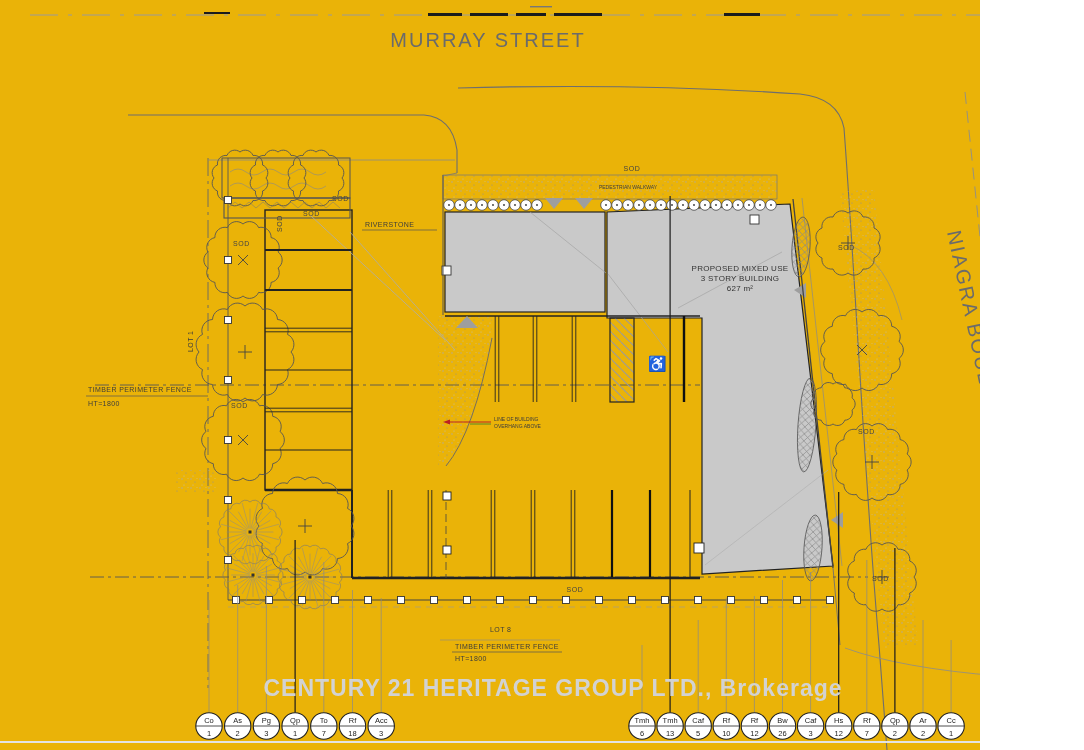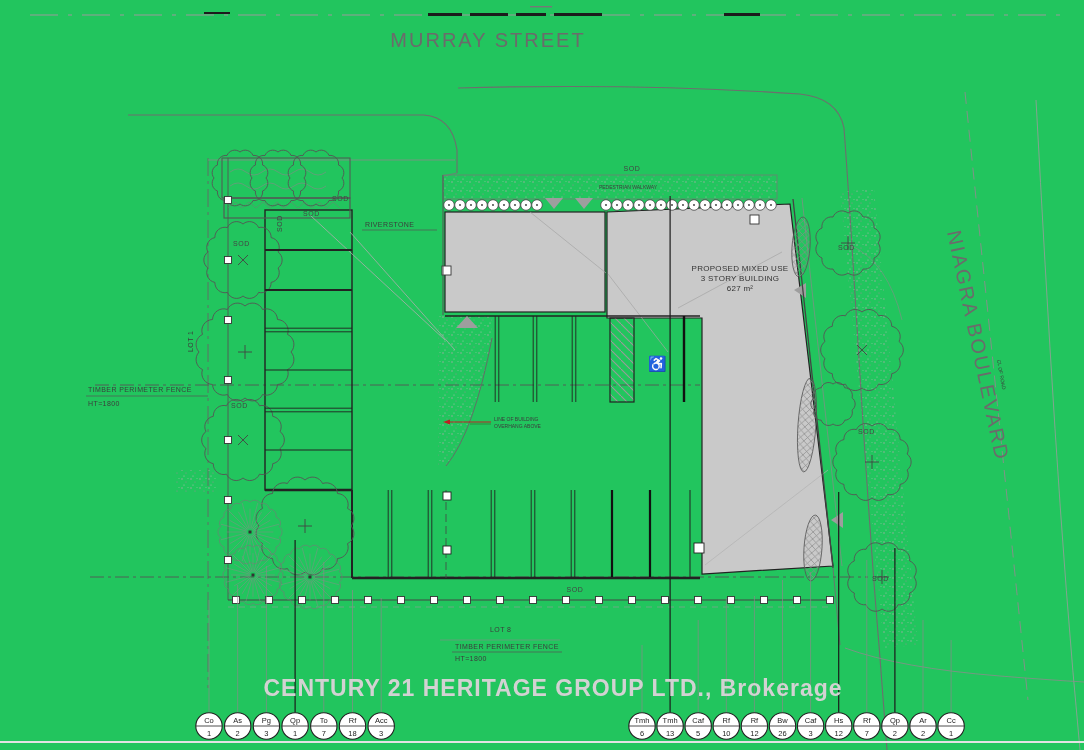--- a/index.html
+++ b/index.html
@@ -1,16 +1,16 @@
 <!DOCTYPE html>
 <html><head>
 <meta charset="utf-8">
 <style>
   html,body{margin:0;padding:0;background:#fff;}
-  .page{position:relative;width:1084px;height:750px;background:#22c55e;overflow:hidden;
+  .page{position:relative;width:980px;height:750px;background:#eab308;overflow:hidden;
         font-family:"Liberation Sans", sans-serif;}
   svg{position:absolute;left:0;top:0;}
   text{font-family:"Liberation Sans", sans-serif;fill:#3c3c3c;}
   .street-label{fill:#6b6b6b;letter-spacing:2px;font-size:20px;}
   .tech{font-size:7px;letter-spacing:.4px;fill:#3c3c3c;}
   .tech-sm{font-size:5px;fill:#3c3c3c;}
   .sod{font-size:7px;letter-spacing:.6px;fill:#444;}
   .bldg{font-size:8px;fill:#333;letter-spacing:.3px;}
   .watermark{font-size:23px;font-weight:bold;fill:#d2d2d2;letter-spacing:1px;}
   .symtext{font-size:7.5px;fill:#222;}

